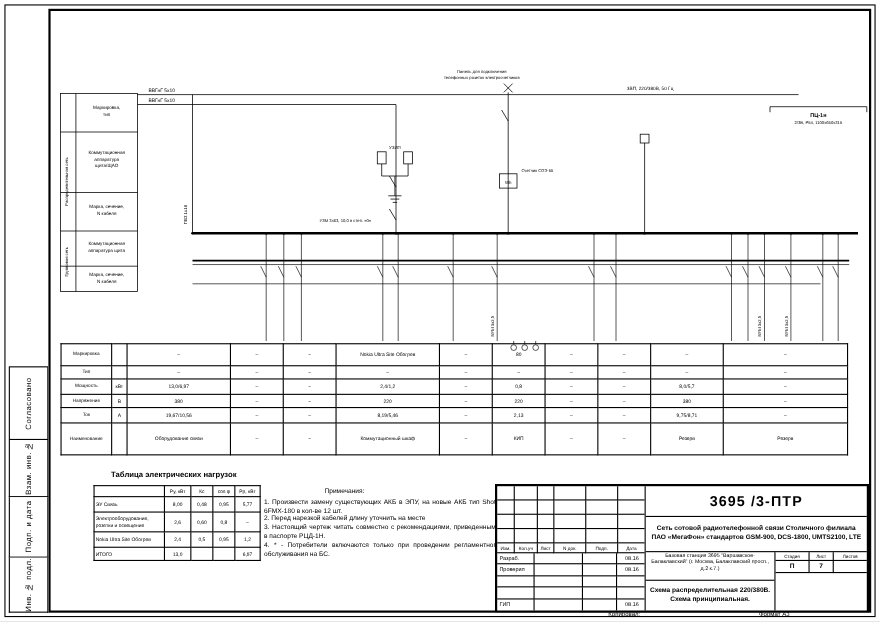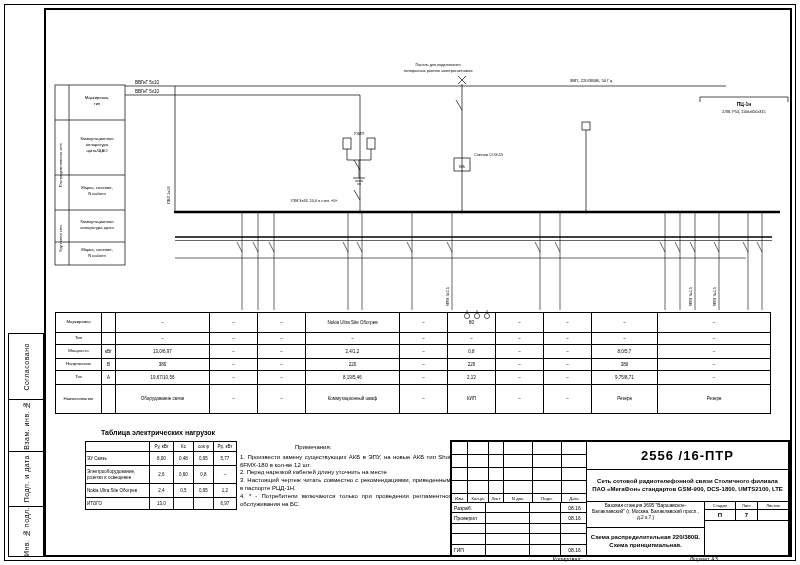--- a/index.html
+++ b/index.html
@@ -442,21 +442,21 @@
         <div class="sc4"></div>
       </div>
       <div class="srow">
         <div class="sc1">ГИП</div>
         <div class="sc2"></div>
         <div class="sc3"></div>
         <div class="sc4">08.16</div>
       </div>
     </div>
     <div class="tb-right">
-      <div class="doc-cell">2556 /16-ПТР</div>
+      <div class="doc-cell">3695 /3-ПТР</div>
       <div class="proj-cell">Сеть сотовой радиотелефонной связи Столичного филиала ПАО «МегаФон» стандартов GSM-900, DCS-1800, UMTS2100, LTE</div>
       <div class="tb-bottom">
         <div class="tb-bl">
           <div class="obj-cell">Базовая станция 3695 "Варшавское- Балаклавский" (г. Москва, Балаклавский просп., д.2 к.7.)</div>
           <div class="sheet-title-cell">Схема распределительная 220/380В. Схема принципиальная.</div>
         </div>
         <div class="tb-br">
           <div class="stage-hdr">
             <div class="g1">Стадия</div>
             <div class="g2">Лист</div>

